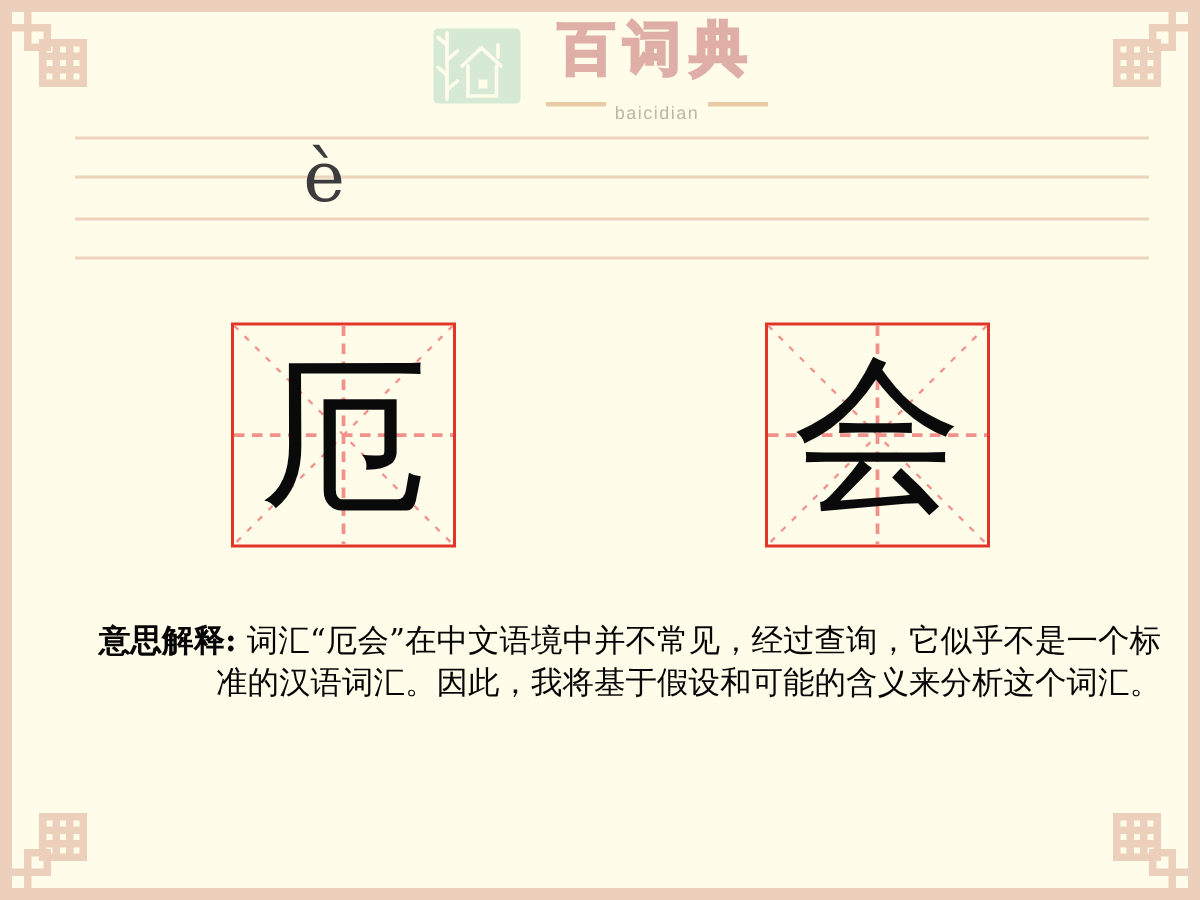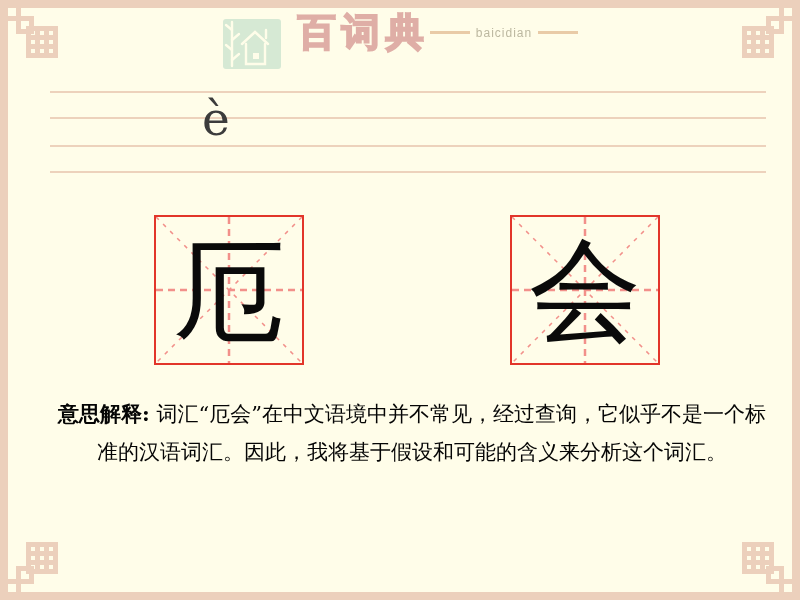--- a/index.html
+++ b/index.html
@@ -27,33 +27,33 @@
 
   
   .logo {
     position: absolute;
     top: 4px; left: 0; width: 784px;
     display: flex; justify-content: center; align-items: flex-start;
     gap: 14px;
   }
   .logo-stamp { width: 62px; height: 54px; margin-top: 4px; }
   .logo-word {
-    display: flex; flex-direction: row; align-items: center;
+    display: flex; flex-direction: column; align-items: center;
   }
   .logo-title {
     font-family: "DejaVu Serif", "Liberation Serif", serif;
     font-size: 38px; font-weight: bold; line-height: 40px;
     letter-spacing: 6px;
     color: #fdf6e4;
     -webkit-text-stroke: 2px #dfaea6;
     text-stroke: 2px #dfaea6;
   }
   .logo-sub {
-    display: flex; align-items: center; gap: 6px;
-    margin-top: 1px;
+    display: flex; gap: 6px;
+    margin-top: 16px;
   }
   .logo-sub .rule {
     width: 40px; height: 3px; background: #e9cba7;
   }
   .logo-sub .txt {
     font-size: 12px; letter-spacing: 1px;
     color: #bcb8a0;
   }
 
   
@@ -89,25 +89,25 @@
     display: flex; align-items: center; justify-content: center;
     font-family: "DejaVu Serif", "Liberation Serif", serif;
     font-size: 112px;
     color: #0a0a0a;
     line-height: 1;
   }
 
   
   .definition {
     position: absolute;
-    left: 42px; top: 387px; width: 724px;
-    font-family: "DejaVu Serif", "Liberation Serif", serif;
-    font-size: 21px; line-height: 38px;
+    left: 42px; top: 405px; width: 724px;
+    font-family: "DejaVu Serif", "Liberation Serif", serif;
+    font-size: 21px; line-height: 28px;
     color: #050505;
-    text-align: center;
+    text-align: right;
   }
   .definition .label { font-weight: bold; }
 </style>
 </head>
 <body>
 
 <div class="card">
 
   <svg class="corner tl" viewBox="0 0 56 56">
     <g fill="#ecd0bc">

